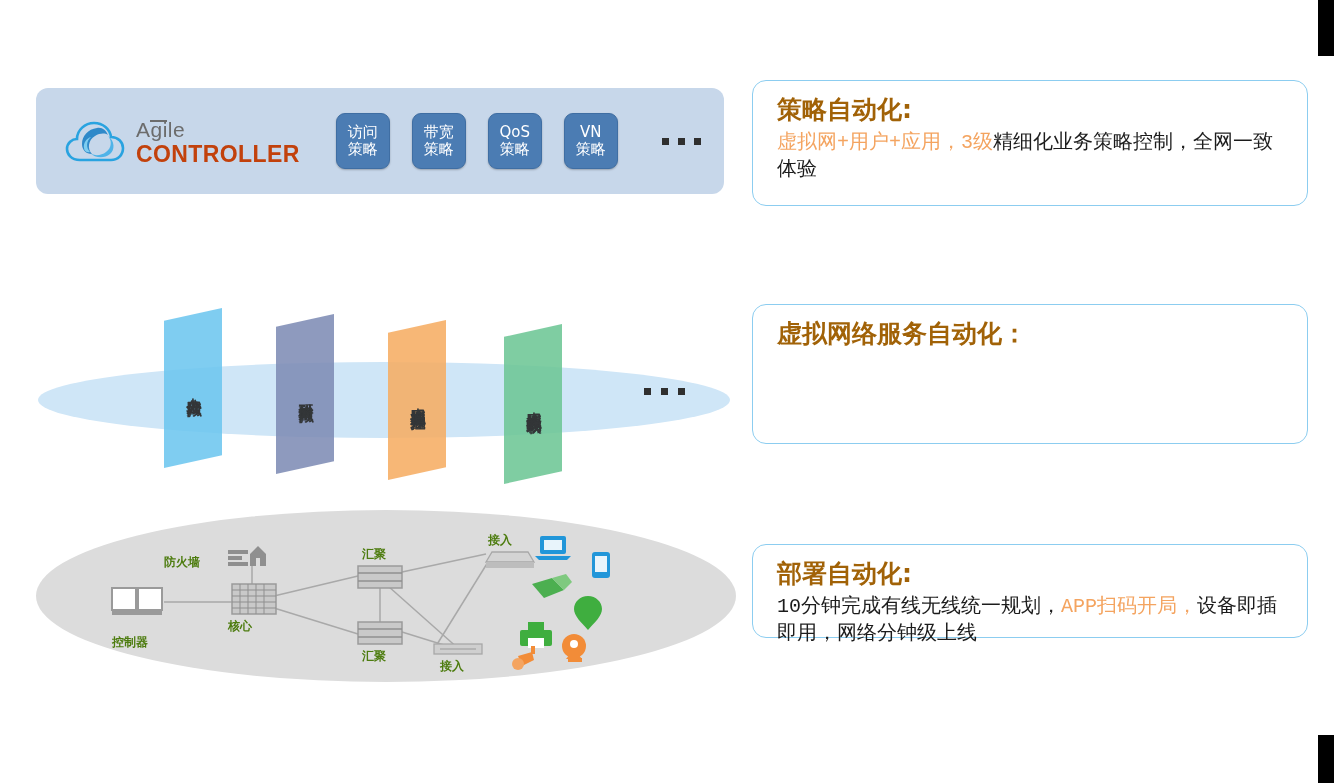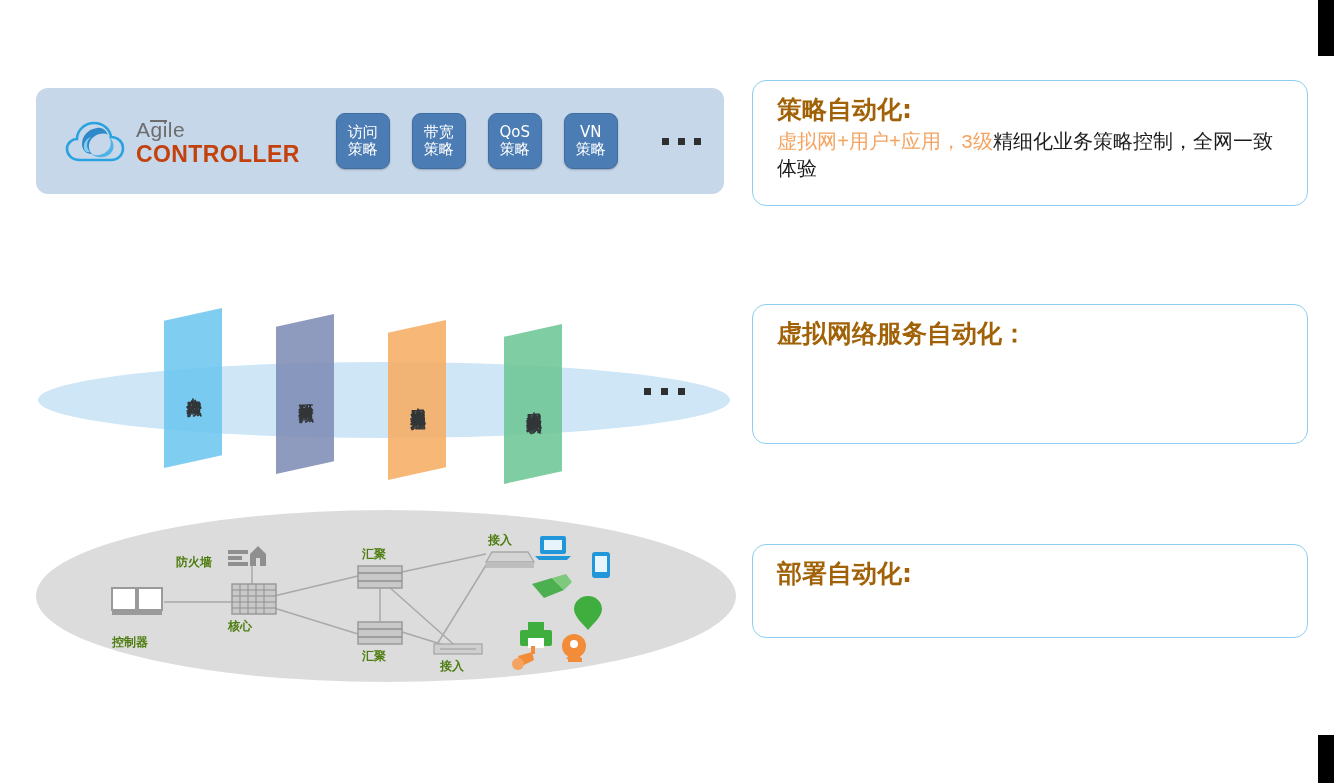--- a/index.html
+++ b/index.html
@@ -286,36 +286,39 @@
       </g>
 
       <g>
         <path d="M482 146 L496 142 L498 150 L486 156 Z" fill="#f28c38"></path>
         <circle cx="482" cy="154" r="6" fill="#f4a460"></circle>
         <rect x="495" y="136" width="4" height="8" fill="#f28c38"></rect>
       </g>
     </svg>
 
     <div class="topo-label" style="left:76px;top:124px;">控制器</div>
-    <div class="topo-label" style="left:140px;top:44px;">防火墙</div>
+    <div class="topo-label" style="left:128px;top:44px;">防火墙</div>
     <div class="topo-label" style="left:192px;top:108px;">核心</div>
     <div class="topo-label" style="left:326px;top:36px;">汇聚</div>
     <div class="topo-label" style="left:326px;top:138px;">汇聚</div>
     <div class="topo-label" style="left:452px;top:22px;">接入</div>
     <div class="topo-label" style="left:404px;top:148px;">接入</div>
   </div>
 
   <div class="panel" id="panel-1">
     <div class="panel-title">策略自动化:</div>
     <div class="panel-body">
       <span class="hl">虚拟网+用户+应用，3级</span><span>精细化业务策略控制，全网一致体验</span>
     </div>
   </div>
 
   <div class="panel" id="panel-2">
     <div class="panel-title">虚拟网络服务自动化：</div>
   </div>
 
   <div class="panel" id="panel-3">
     <div class="panel-title">部署自动化:</div>
+    <div class="panel-body">
+      <span>10分钟完成有线无线统一规划，</span><span class="hl">APP扫码开局，</span><span>设备即插即用，网络分钟级上线</span>
+    </div>
   </div>
 
 </div>
 
 </body></html>

